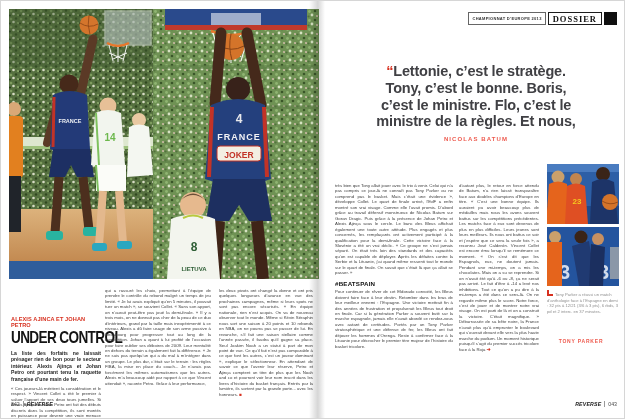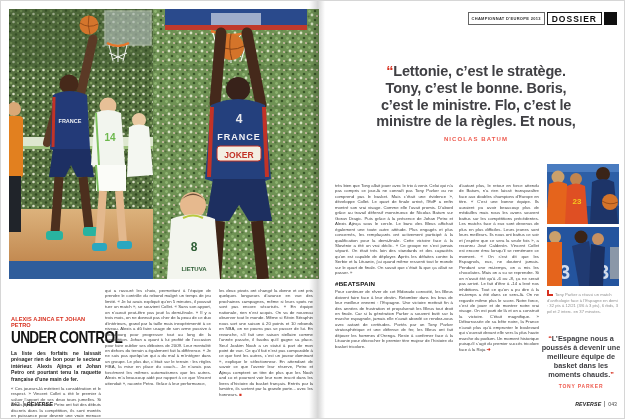--- a/index.html
+++ b/index.html
@@ -22,21 +22,21 @@
   .arrowmark{color:#d7301f;font-size:5px;font-weight:bold;}
   
   .footL{position:absolute;left:10px;top:400px;font-size:5.2px;color:#4a4a4a;z-index:2;display:flex;align-items:center;gap:3px;}
   .footR{position:absolute;right:7px;top:400px;font-size:5.2px;color:#4a4a4a;z-index:2;display:flex;align-items:center;gap:3px;}
   .maglogo{font-weight:bold;font-style:italic;letter-spacing:.2px;color:#222;}
   .footbar{display:inline-block;width:1px;height:6px;background:#999;}
   
   .rphead{position:absolute;right:7px;top:11px;display:flex;align-items:stretch;z-index:2;}
   .champ-tag{border:1px solid #666;color:#333;font-size:4px;font-weight:bold;letter-spacing:.3px;
              padding:2px 3px;display:flex;align-items:center;}
-  .dossier-tag{border:1px solid #1c1c1c;color:#111;font-family:Liberation Sans, sans-serif;font-weight:bold;
+  .dossier-tag{border:1px solid #1c1c1c;color:#111;font-family:Liberation Serif, serif;font-weight:bold;
                font-size:8.5px;letter-spacing:1px;padding:0 4px;margin-left:2px;display:flex;align-items:center;}
   .blacksq{width:13px;height:13px;background:#101010;margin-left:2px;align-self:center;}
   
   .quote1{position:absolute;left:330px;top:62px;width:290px;text-align:center;z-index:2;}
   .quote1 .ql{font-size:14.5px;line-height:16.8px;font-weight:bold;color:#404044;letter-spacing:-.2px;}
   .qmark{color:#d7301f;font-weight:bold;}
   .qauthor{margin-top:6px;font-size:6px;font-weight:bold;color:#ee5a4e;letter-spacing:1.1px;}
   
   .colR1{position:absolute;left:334px;top:182px;width:118px;height:230px;z-index:2;}
   .colR2{position:absolute;left:458px;top:182px;width:80px;height:230px;z-index:2;}
@@ -254,21 +254,20 @@
     <g>
       <rect x="63" y="20" width="9" height="32" fill="#8a97a8"></rect>
     </g>
   </svg>
 
   <div class="caption">
     <span class="capmark"></span><span>Tony Parker a réussi un match d’anthologie face à l’Espagne en demi : 32 pts à 12/21 (3/6 à 3 pts), 6 rbds, 3 pd et 2 interc. en 37 minutes.</span>
   </div>
 
   <div class="quote2">
-    <div class="q2t"><span class="qmark">“</span><span>L’Espagne nous a poussés à devenir une meilleure équipe de basket dans les moments chauds.</span><span class="qmark">”</span></div>
     <div class="q2author">TONY PARKER</div>
   </div>
 
   <div class="footR">
     <span class="maglogo">REVERSE</span>
     <span class="footbar"></span>
     <span>043</span>
   </div>
 
 </div>

